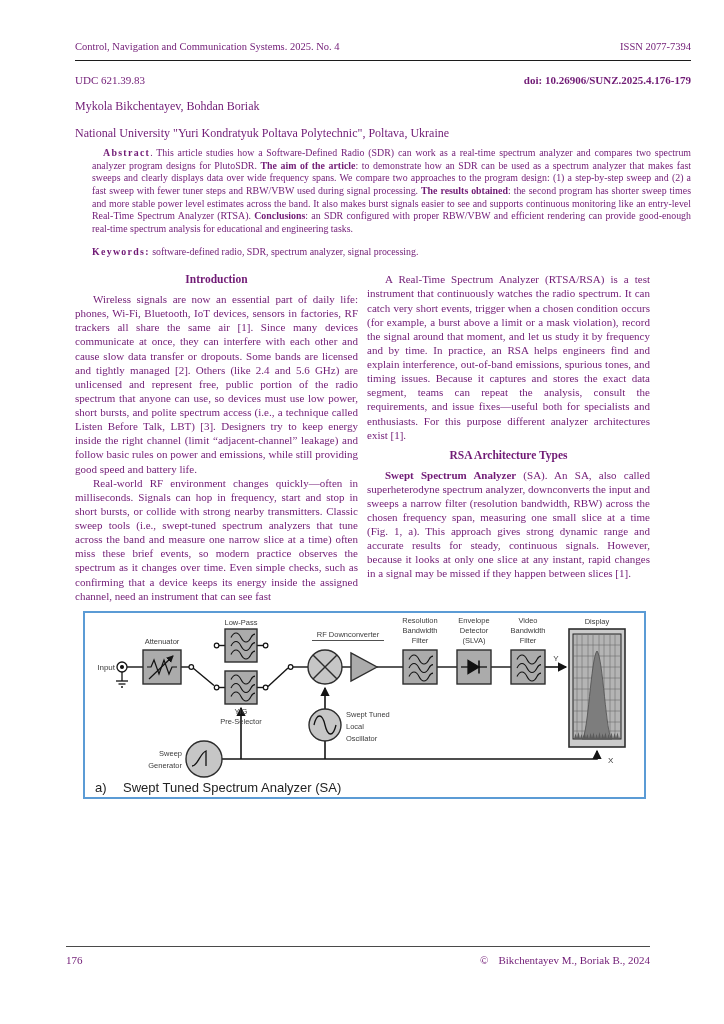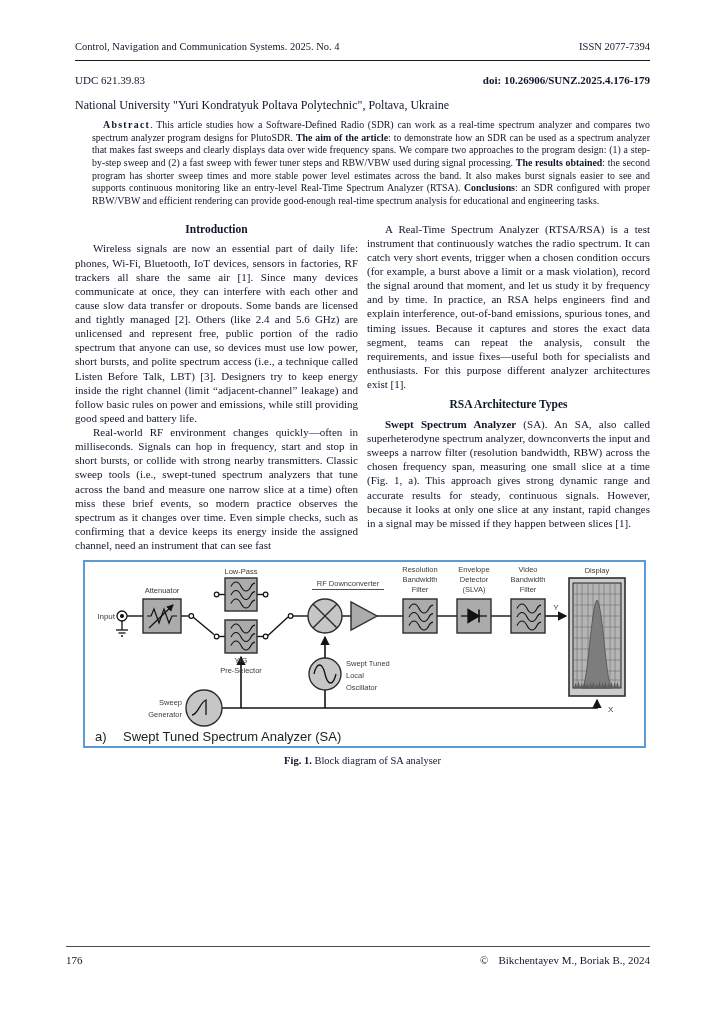--- a/index.html
+++ b/index.html
@@ -1,19 +1,19 @@
 <!DOCTYPE html>
 <html><head>
 <meta charset="utf-8">
 <style>
   html,body{margin:0;padding:0;background:#ffffff;}
   .page{
     width:724px;height:1024px;background:#ffffff;position:relative;overflow:hidden;
-    font-family:"Liberation Serif",serif;color:#0f172a;box-sizing:border-box;
-    padding:40px 74px 0 75px;
+    font-family:"Liberation Serif",serif;color:#701a75;box-sizing:border-box;
+    padding:40px 33px 0 75px;
   }
   .hdr{display:flex;justify-content:space-between;font-size:10.5px;line-height:13px;
        padding-bottom:7px;border-bottom:1.8px solid #1c1c1c;}
   .meta{display:flex;justify-content:space-between;font-size:11px;margin-top:13px;}
   .meta .doi{font-weight:bold;}
   .authors{margin-top:13px;font-size:12px;}
   .affil{margin-top:12px;font-size:12px;}
   .title{margin:11px auto 0;width:88%;text-align:center;font-weight:bold;font-size:13.5px;line-height:1.45;}
   .abstract{margin-top:6px;padding-left:17px;font-size:9.9px;line-height:1.28;
             text-align:justify;text-indent:11px;}
@@ -44,25 +44,27 @@
   <div class="hdr">
     <span>Control, Navigation and Communication Systems. 2025. No. 4</span>
     <span>ISSN 2077-7394</span>
   </div>
 
   <div class="meta">
     <span>UDC 621.39.83</span>
     <span class="doi">doi: 10.26906/SUNZ.2025.4.176-179</span>
   </div>
 
+  <div class="authors">Mykola Bikchentayev, Bohdan Boriak</div>
   <div class="affil">National University "Yuri Kondratyuk Poltava Polytechnic", Poltava, Ukraine</div>
 
 
   <p class="abstract"><span class="ls">Abstract</span><span>. This article studies how a Software-Defined Radio (SDR) can work as a real-time spectrum analyzer and compares two spectrum analyzer program designs for PlutoSDR. </span><span class="bld">The aim of the article</span><span>: to demonstrate how an SDR can be used as a spectrum analyzer that makes fast sweeps and clearly displays data over wide frequency spans. We compare two approaches to the program design: (1) a step-by-step sweep and (2) a fast sweep with fewer tuner steps and RBW/VBW used during signal processing. </span><span class="bld">The results obtained</span><span>: the second program has shorter sweep times and more stable power level estimates across the band. It also makes burst signals easier to see and supports continuous monitoring like an entry-level Real-Time Spectrum Analyzer (RTSA). </span><span class="bld">Conclusions</span><span>: an SDR configured with proper RBW/VBW and efficient rendering can provide good-enough real-time spectrum analysis for educational and engineering tasks.</span></p>
 
+  <p class="keywords"><span class="ls">Keywords:</span><span> software-defined radio, SDR, spectrum analyzer, signal processing.</span></p>
 
   <div class="columns">
     <div class="col">
       <div class="colhead">Introduction</div>
       <p>Wireless signals are now an essential part of daily life: phones, Wi-Fi, Bluetooth, IoT devices, sensors in factories, RF trackers all share the same air [1]. Since many devices communicate at once, they can interfere with each other and cause slow data transfer or dropouts. Some bands are licensed and tightly managed [2]. Others (like 2.4 and 5.6 GHz) are unlicensed and represent free, public portion of the radio spectrum that anyone can use, so devices must use low power, short bursts, and polite spectrum access (i.e., a technique called Listen Before Talk, LBT) [3]. Designers try to keep energy inside the right channel (limit “adjacent-channel” leakage) and follow basic rules on power and emissions, while still providing good speed and battery life.</p>
       <p>Real-world RF environment changes quickly—often in milliseconds. Signals can hop in frequency, start and stop in short bursts, or collide with strong nearby transmitters. Classic sweep tools (i.e., swept-tuned spectrum analyzers that tune across the band and measure one narrow slice at a time) often miss these brief events, so modern practice observes the spectrum as it changes over time. Even simple checks, such as confirming that a device keeps its energy inside the assigned channel, need an instrument that can see fast</p>
     </div>
     <div class="col">
       <p>A Real-Time Spectrum Analyzer (RTSA/RSA) is a test instrument that continuously watches the radio spectrum. It can catch very short events, trigger when a chosen condition occurs (for example, a burst above a limit or a mask violation), record the signal around that moment, and let us study it by frequency and by time. In practice, an RSA helps engineers find and explain interference, out-of-band emissions, spurious tones, and timing issues. Because it captures and stores the exact data segment, teams can repeat the analysis, consult the requirements, and issue fixes—useful both for specialists and enthusiasts. For this purpose different analyzer architectures exist [1].</p>
       <div class="colhead2">RSA Architecture Types</div>
@@ -193,21 +195,20 @@
         <text class="dlabel" x="261" y="116">Local</text>
         <text class="dlabel" x="261" y="128">Oscillator</text>
         <text class="dlabel" x="97" y="143" text-anchor="end">Sweep</text>
         <text class="dlabel" x="97" y="155" text-anchor="end">Generator</text>
         <text class="alabel" x="10" y="179">a)</text>
         <text class="alabel" x="38" y="179">Swept Tuned Spectrum Analyzer (SA)</text>
       </g>
     </svg>
   </div>
 
-  <div class="figcap"><span class="bld">Fig. 1.</span><span> Block diagram of SA analyser</span></div>
 
   <div class="footer">
     <span>176</span>
     <span class="cp">
         <span>©</span>
         <span>Bikchentayev M., Boriak B., 2024</span>
       </span>
   </div>
 
 </div>

